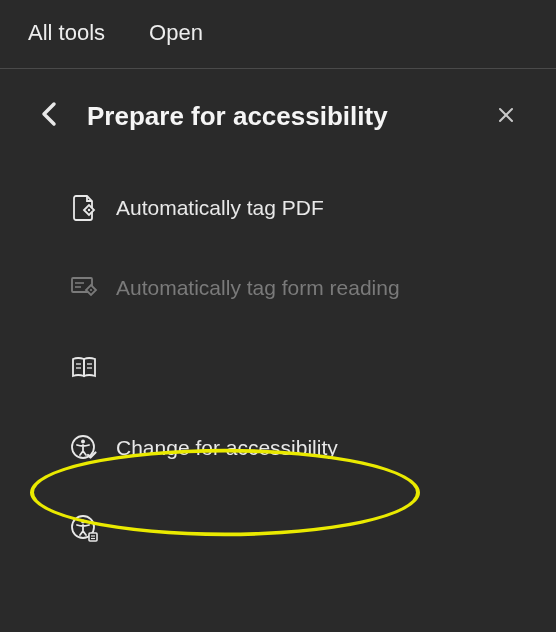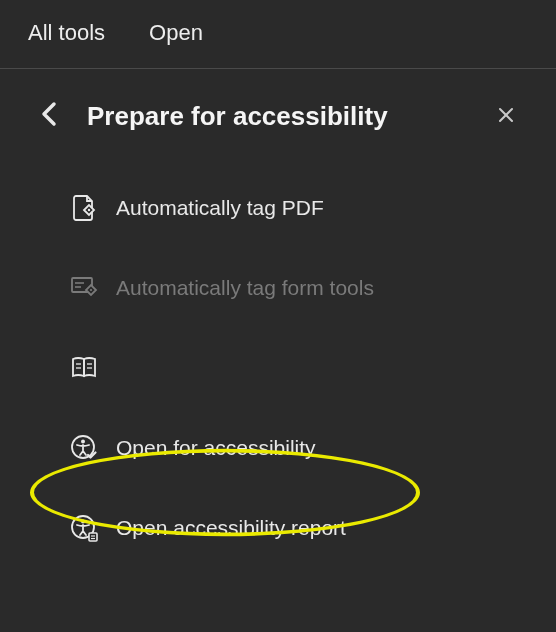--- a/index.html
+++ b/index.html
@@ -124,21 +124,21 @@
   <div class="menu-item disabled">
     <span class="icon">
       <svg width="28" height="26" viewBox="0 0 28 26">
         <rect x="2" y="3" width="20" height="14" rx="1" fill="none" stroke="#7a7a7a" stroke-width="1.8"></rect>
         <line x1="5" y1="8" x2="14" y2="8" stroke="#7a7a7a" stroke-width="1.6"></line>
         <line x1="5" y1="12" x2="11" y2="12" stroke="#7a7a7a" stroke-width="1.6"></line>
         <path d="M16 15 l5 5 l5 -5 l-5 -5 z" fill="#2a2a2a" stroke="#7a7a7a" stroke-width="1.8"></path>
         <circle cx="21" cy="15" r="1.1" fill="#7a7a7a"></circle>
       </svg>
     </span>
-    <span>Automatically tag form tools</span>
+    <span>Automatically tag form reading</span>
   </div>
 
   <div class="menu-item">
     <span class="icon">
       <svg width="28" height="26" viewBox="0 0 28 26">
         <path d="M3 4 q5 -2 11 0 v17 q-6 -2 -11 0 z" fill="none" stroke="#e8e8e8" stroke-width="1.8"></path>
         <path d="M14 4 q5 -2 11 0 v17 q-6 -2 -11 0 z" fill="none" stroke="#e8e8e8" stroke-width="1.8"></path>
         <line x1="6" y1="9" x2="11" y2="9" stroke="#e8e8e8" stroke-width="1.3"></line>
         <line x1="6" y1="13" x2="11" y2="13" stroke="#e8e8e8" stroke-width="1.3"></line>
         <line x1="17" y1="9" x2="22" y2="9" stroke="#e8e8e8" stroke-width="1.3"></line>
@@ -149,32 +149,31 @@
 
   <div class="menu-item">
     <span class="icon">
       <svg width="28" height="28" viewBox="0 0 28 28">
         <circle cx="13" cy="13" r="11" fill="none" stroke="#e8e8e8" stroke-width="1.8"></circle>
         <circle cx="13" cy="7.5" r="2" fill="#e8e8e8"></circle>
         <path d="M7 11 q6 2 12 0 M13 11 v6 M13 17 l-3 4 M13 17 l3 4" fill="none" stroke="#e8e8e8" stroke-width="1.8" stroke-linecap="round"></path>
         <path d="M18 21 l2.5 2.5 l5 -5" fill="none" stroke="#e8e8e8" stroke-width="2.2" stroke-linecap="round" stroke-linejoin="round"></path>
       </svg>
     </span>
-    <span>Open for accessibility</span>
+    <span>Change for accessibility</span>
   </div>
 
   <div class="menu-item">
     <span class="icon">
       <svg width="28" height="28" viewBox="0 0 28 28">
         <circle cx="13" cy="13" r="11" fill="none" stroke="#e8e8e8" stroke-width="1.8"></circle>
         <circle cx="13" cy="7.5" r="2" fill="#e8e8e8"></circle>
         <path d="M7 11 q6 2 12 0 M13 11 v6 M13 17 l-3 4 M13 17 l3 4" fill="none" stroke="#e8e8e8" stroke-width="1.8" stroke-linecap="round"></path>
         <rect x="19" y="19" width="8" height="8" rx="1" fill="#2a2a2a" stroke="#e8e8e8" stroke-width="1.6"></rect>
         <line x1="21" y1="22" x2="25" y2="22" stroke="#e8e8e8" stroke-width="1.2"></line>
         <line x1="21" y1="24.5" x2="25" y2="24.5" stroke="#e8e8e8" stroke-width="1.2"></line>
       </svg>
     </span>
-    <span>Open accessibility report</span>
   </div>
 
 </div>
 
 <div class="highlight-ring"></div>
 
 </body></html>

